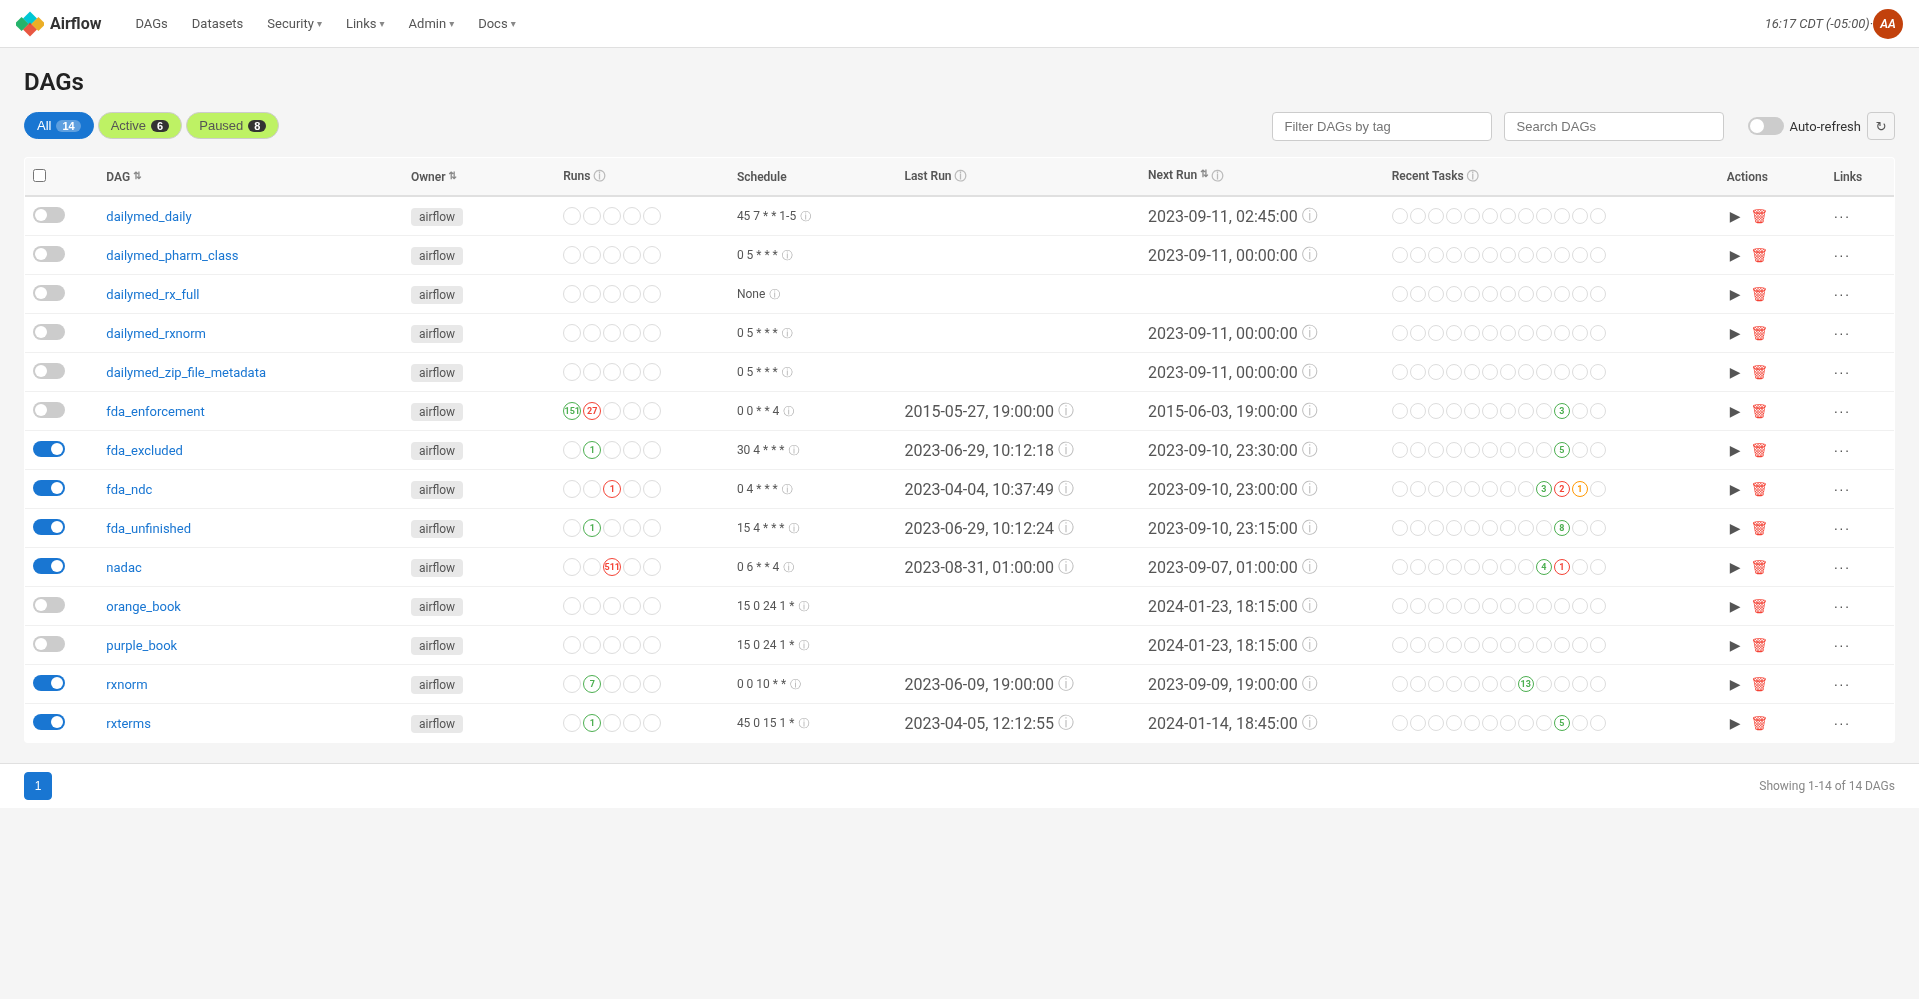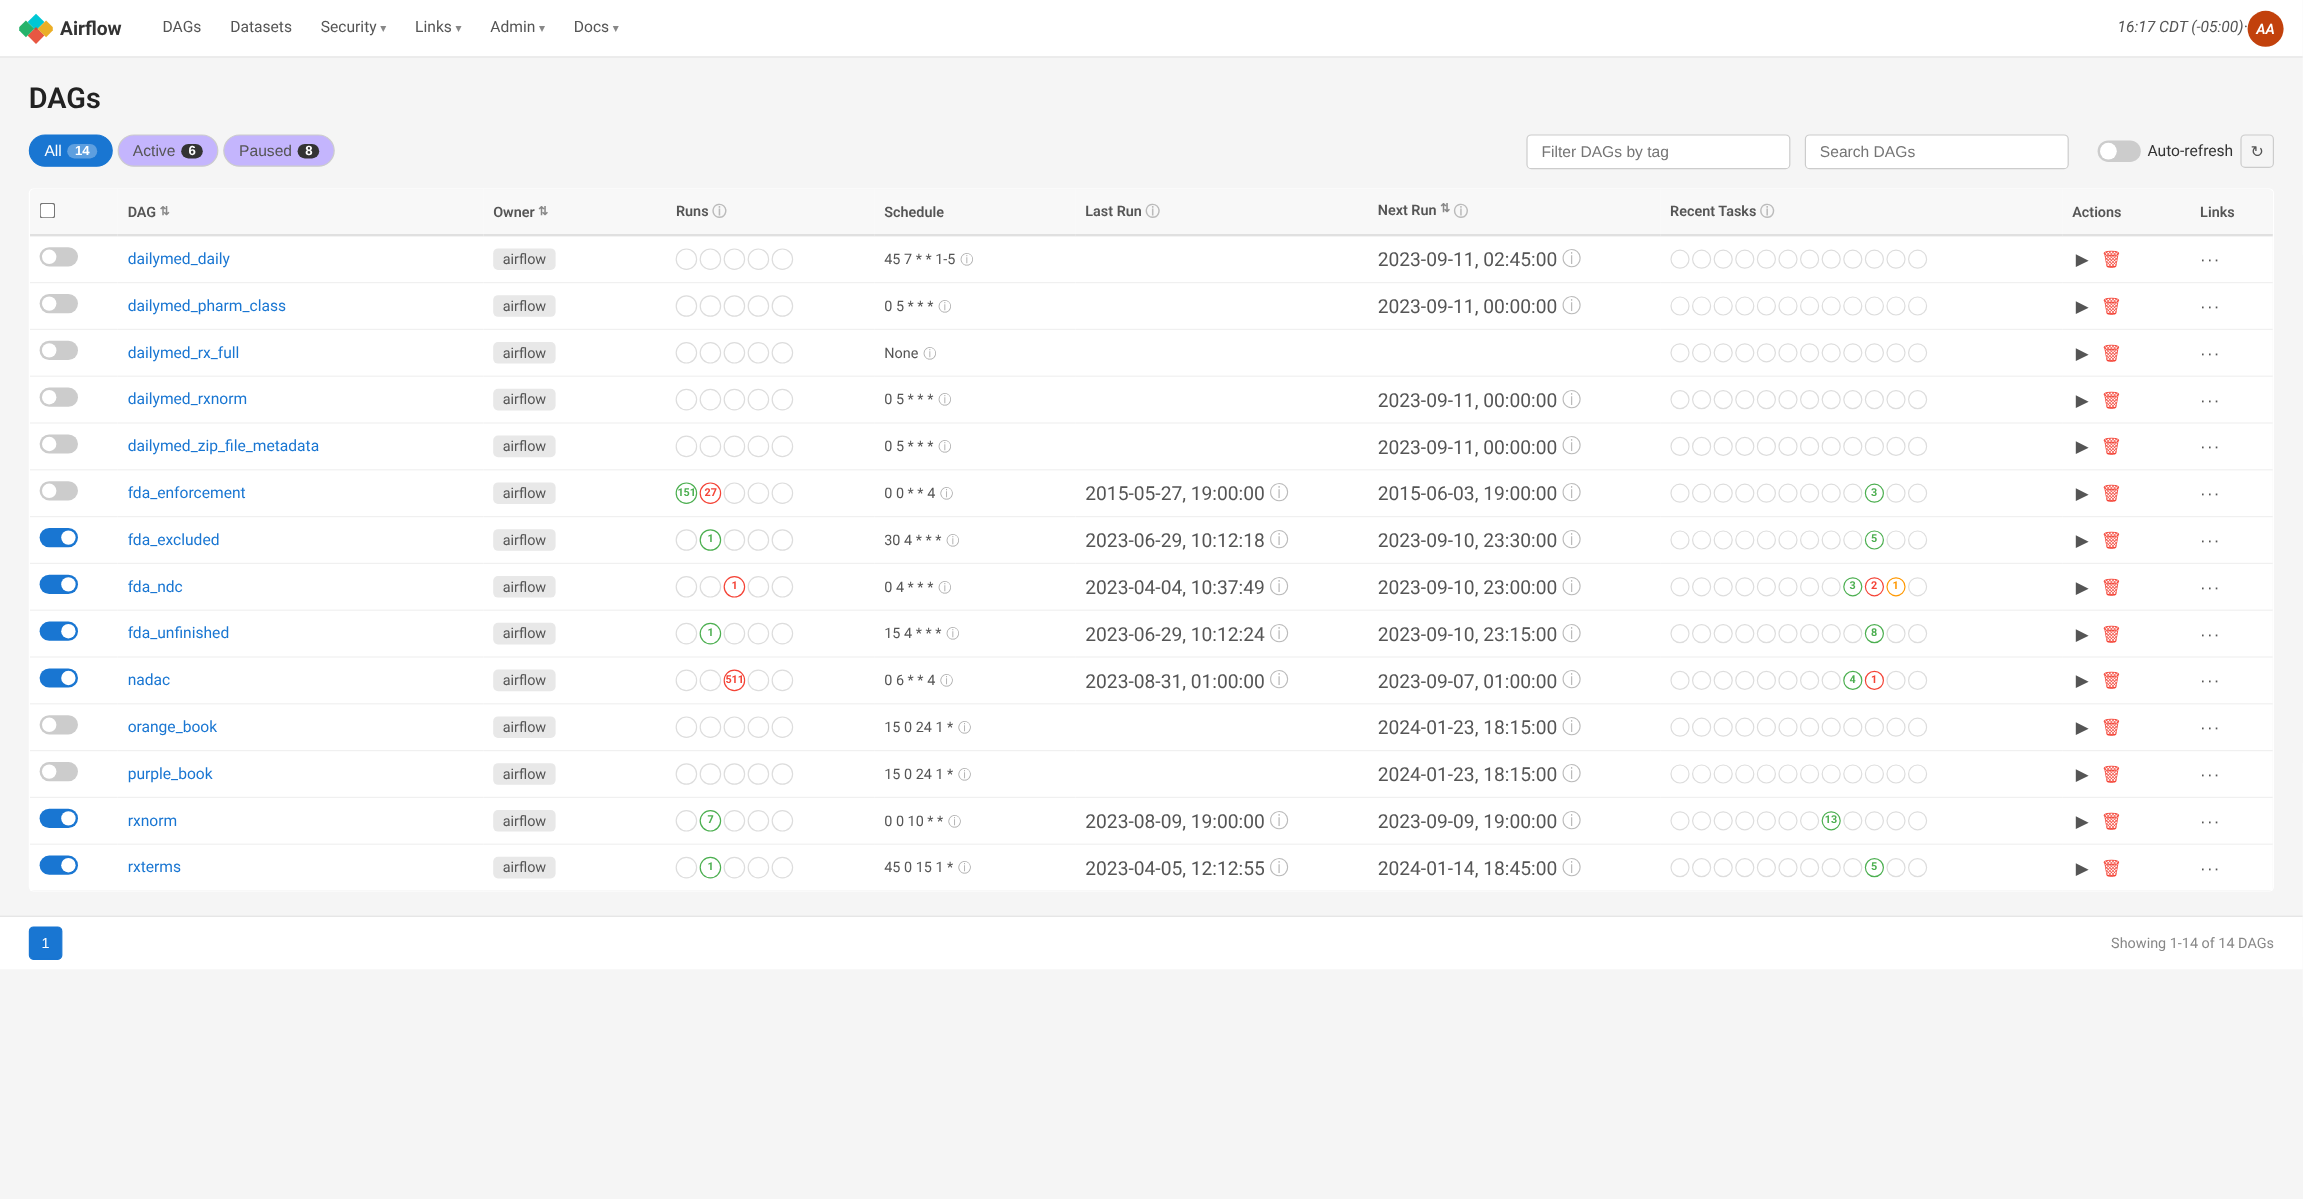--- a/index.html
+++ b/index.html
@@ -15,21 +15,21 @@
     .navbar-right { margin-left: auto; display: flex; align-items: center; gap: 0; font-size: 13px; color: #555; font-style: italic; }
     .user-avatar { width: 30px; height: 30px; background: #c2410c; border-radius: 50%; display: flex; align-items: center; justify-content: center; color: #fff; font-size: 12px; font-weight: 600; cursor: pointer; }
 
     
     .page-content { padding: 20px 24px; }
     .page-title { font-size: 24px; font-weight: 600; margin-bottom: 16px; color: #222; }
 
     
     .filter-bar { display: flex; align-items: flex-start; gap: 12px; margin-bottom: 16px; }
     .tab-group { display: flex; gap: 4px; }
-    .tab-btn { padding: 5px 12px; border-radius: 20px; border: 1px solid #ccc; background: #c4b5fd; cursor: pointer; font-size: 13px; color: #555; display: flex; align-items: center; gap: 5px; }
+    .tab-btn { padding: 5px 12px; border-radius: 20px; border: 1px solid #ccc; background: #bef264; cursor: pointer; font-size: 13px; color: #555; display: flex; align-items: center; gap: 5px; }
     .tab-btn.active { background: #1976d2; border-color: #1976d2; color: #fff; }
     .tab-badge { background: rgba(0,0,0,0.2); border-radius: 10px; padding: 0 6px; font-size: 11px; font-weight: 600; }
     .tab-btn.active .tab-badge { background: rgba(255,255,255,0.3); }
     .filter-spacer { flex: 1; }
     .filter-input { padding: 6px 12px; border: 1px solid #ccc; border-radius: 4px; font-size: 13px; width: 220px; }
     .search-input { padding: 6px 12px; border: 1px solid #ccc; border-radius: 4px; font-size: 13px; width: 220px; }
     .auto-refresh-group { display: flex; align-items: center; gap: 6px; margin-left: 12px; }
     .toggle-switch { width: 36px; height: 18px; background: #ccc; border-radius: 9px; cursor: pointer; position: relative; }
     .toggle-knob { width: 14px; height: 14px; background: #fff; border-radius: 50%; position: absolute; top: 2px; left: 2px; transition: left 0.15s; }
     .refresh-btn { background: none; border: 1px solid #ccc; border-radius: 4px; width: 28px; height: 28px; cursor: pointer; display: flex; align-items: center; justify-content: center; color: #555; }
@@ -863,21 +863,21 @@
             </div>
           </td>
           <td class="col-schedule">
             <div class="schedule-val">
               <span>0 0 10 * *</span> 
               <span class="info-icon">ⓘ</span>
             </div>
           </td>
           <td class="col-lastrun">
             <div class="timestamp">
-              <span>2023-08-09, 19:00:00</span> 
+              <span>2023-06-09, 19:00:00</span> 
               <span class="info-icon">ⓘ</span>
             </div>
           </td>
           <td class="col-nextrun">
             <div class="timestamp">
               <span>2023-09-09, 19:00:00</span> 
               <span class="info-icon">ⓘ</span>
             </div>
           </td>
           <td class="col-recent">

